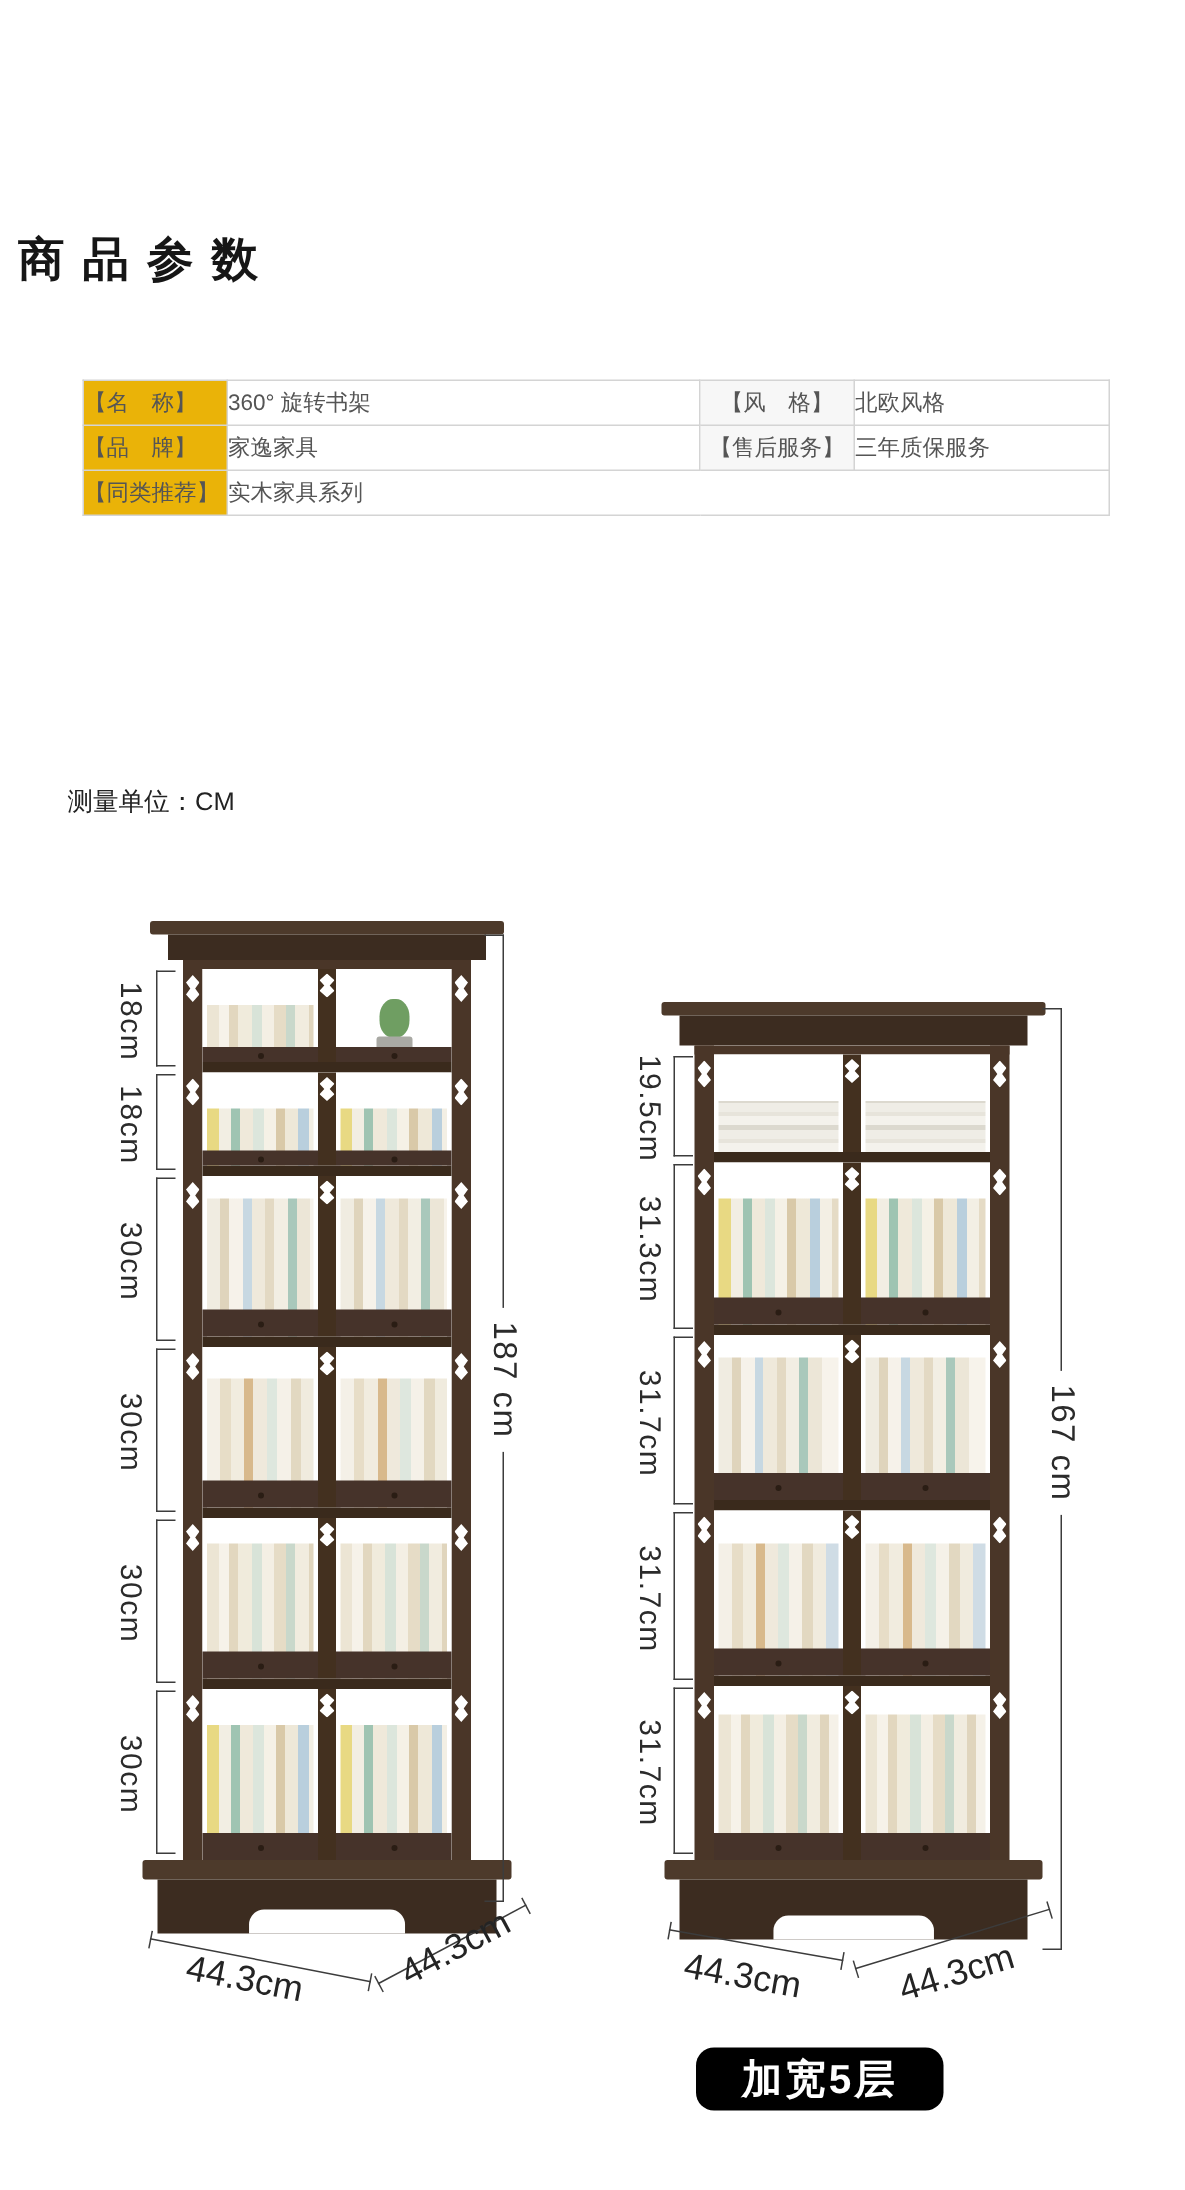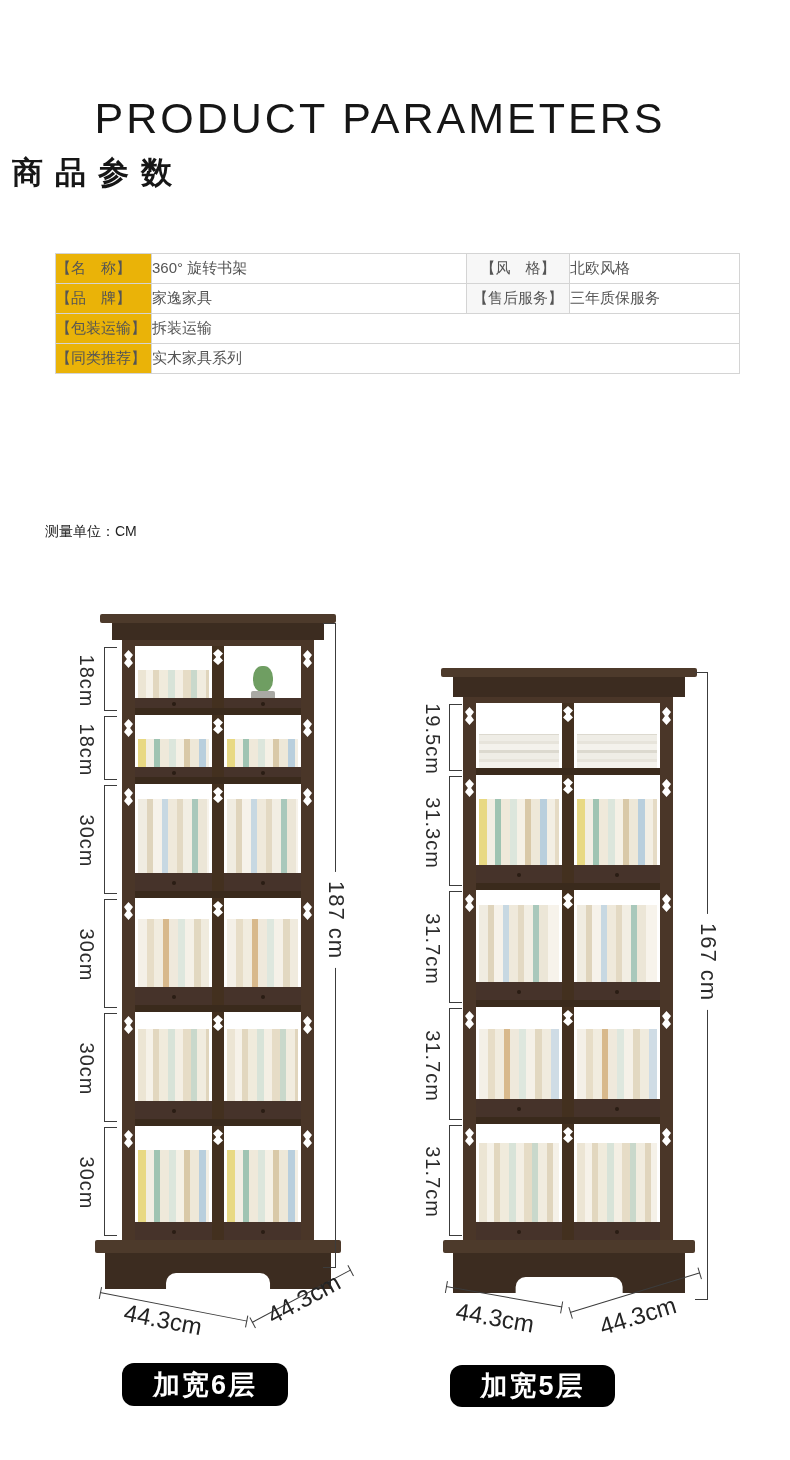--- a/index.html
+++ b/index.html
@@ -13,21 +13,21 @@
   
   table.spec{position:absolute;left:55px;top:253px;width:684px;border-collapse:collapse;
              table-layout:fixed;font-size:15px;}
   table.spec td{border:1px solid #d4d4d4;height:29px;padding:0;vertical-align:middle;
                 color:#555;white-space:nowrap;overflow:hidden;}
   td.lc{background:#eab308;color:#4a4a4a;padding-left:9px;}
   td.lc2{background:#f7f7f7;color:#4a4a4a;text-align:center;}
   td.vc{padding-left:30px;}
   td.vc2{padding-left:24px;}
   
-  .unit{position:absolute;left:45px;top:523px;font-size:14px;color:#222;}
+  .unit{position:absolute;left:45px;top:523px;font-size:17px;color:#222;}
   
   .abs{position:absolute;}
   .tier{position:relative;border-bottom:7px solid #3a2a1c;box-sizing:border-box;background:#fff;}
   .tier:last-child{border-bottom:0;}
   .cell{position:absolute;top:0;bottom:0;}
   .cl{left:0;width:calc(50% - 6px);}
   .cr{right:0;width:calc(50% - 6px);}
   .post{position:absolute;top:0;bottom:0;left:50%;transform:translateX(-50%);width:12px;background:#43301f;}
   .post::before{content:'';position:absolute;top:3px;left:50%;transform:translateX(-50%);
     width:10px;height:16px;background:#fff;
@@ -62,27 +62,26 @@
             background:#fff;padding:2px 9px;transform:translate(-50%,-50%) rotate(90deg);z-index:3;}
   .wline{position:absolute;height:0;border-top:1px solid #3c3c3c;transform-origin:left center;}
   .wline::before,.wline::after{content:'';position:absolute;top:-6px;width:1px;height:12px;background:#3c3c3c;}
   .wline::before{left:0;} .wline::after{right:0;}
   .wlabel{position:absolute;white-space:nowrap;font-size:24px;color:#242424;}
   
   .badge{position:absolute;background:#000;color:#fff;border-radius:12px;
          display:flex;align-items:center;justify-content:center;
          font-size:27px;font-weight:700;letter-spacing:2px;}
   .b6{left:122px;top:1363px;width:166px;height:43px;}
-  .b5{left:450px;top:1365px;width:165px;height:42px;}
+  .b5{left:464px;top:1365px;width:165px;height:42px;}
 </style>
 </head>
 <body>
 
 <div class="canvas">
-  <div class="title-en">PRODUCT PARAMETERS</div>
   <div class="title-zh">商品参数</div>
 
   <table class="spec">
     <colgroup>
         <col style="width:96px">
         <col style="width:315px">
         <col style="width:103px">
         <col style="width:170px">
       </colgroup>
     <tbody id="spec-body">
@@ -90,24 +89,20 @@
           <td class="lc">【名　称】</td>
           <td class="vc">360° 旋转书架</td>
           <td class="lc2">【风　格】</td>
           <td class="vc2">北欧风格</td>
         </tr>
         <tr>
           <td class="lc">【品　牌】</td>
           <td class="vc">家逸家具</td>
           <td class="lc2">【售后服务】</td>
           <td class="vc2">三年质保服务</td>
-        </tr>
-        <tr>
-          <td class="lc">【包装运输】</td>
-          <td class="vc" colspan="3">拆装运输</td>
         </tr>
         <tr>
           <td class="lc">【同类推荐】</td>
           <td class="vc" colspan="3">实木家具系列</td>
         </tr>
       </tbody>
   </table>
 
   <div class="unit">测量单位：CM</div>
 
@@ -298,15 +293,14 @@
         <div class="abs bmid" style="left: 453px; top: 1253px; width: 232px; height: 40px;"></div>
         <div class="vline" style="left: 695px; top: 672px; height: 628px;"></div>
         <div class="dimtotal" style="left: 708px; top: 962px;">167 cm</div>
         <div class="wline" style="left: 446px; top: 1286px; width: 118px; transform: rotate(10deg);"></div>
         <div class="wlabel" style="left: 495px; top: 1318px; transform: translate(-50%, -50%) rotate(10deg);">44.3cm</div>
         <div class="wline" style="left: 570px; top: 1312px; width: 136px; transform: rotate(-17deg);"></div>
         <div class="wlabel" style="left: 638px; top: 1316px; transform: translate(-50%, -50%) rotate(-17deg);">44.3cm</div>
       </div>
     </div>
 
-  <div class="badge b6">加宽6层</div>
   <div class="badge b5">加宽5层</div>
 </div>
 
 </body></html>

